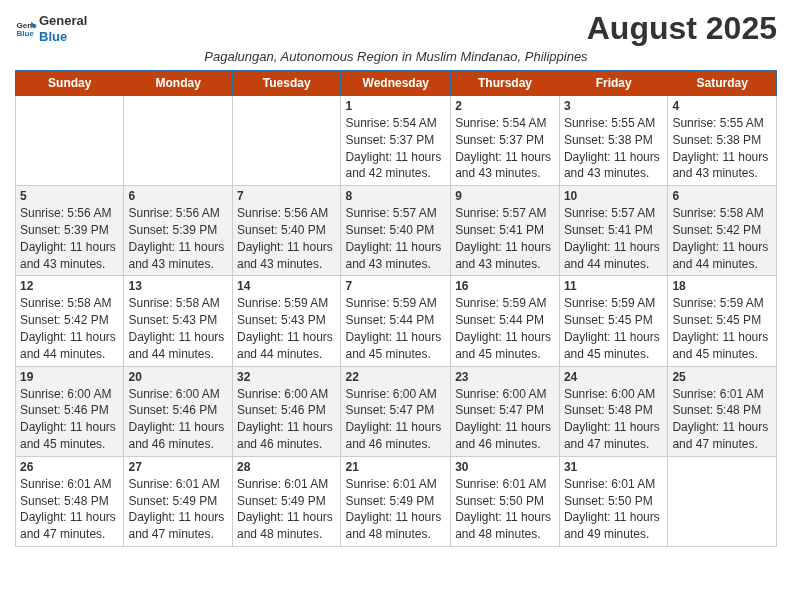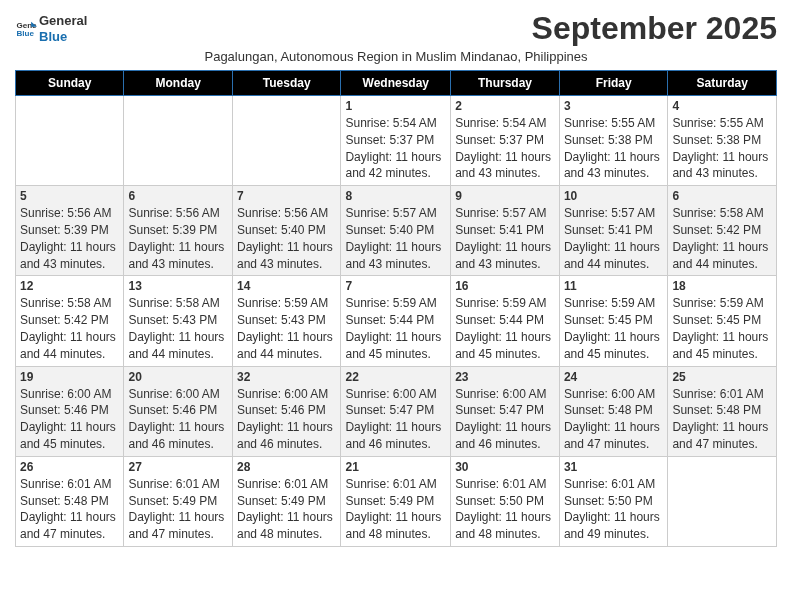--- a/index.html
+++ b/index.html
@@ -36,28 +36,29 @@
       font-size: 32px;
       font-weight: bold;
       color: #333;
       text-align: right;
     }
     .calendar-subtitle {
       text-align: center;
       font-size: 13px;
       color: #333;
       margin-bottom: 6px;
+      font-style: italic;
     }
     table {
       width: 100%;
       border-collapse: collapse;
       font-size: 10px;
     }
     thead tr th {
-      background-color: #000000;
+      background-color: #c2410c;
       color: #fff;
       text-align: center;
       padding: 5px 2px;
       font-size: 12px;
       border: 1px solid #2a6faf;
     }
     tbody tr td {
       border: 1px solid #ccc;
       vertical-align: top;
       padding: 3px 4px;
@@ -93,21 +94,21 @@
     <svg class="logo-icon" viewBox="0 0 30 30">
       <text x="2" y="14" font-size="11" font-weight="bold" fill="#333">General</text>
       <text x="2" y="25" font-size="11" font-weight="bold" fill="#1a6faf">Blue</text>
       <polygon points="22,5 30,12 22,12" fill="#1a6faf"></polygon>
     </svg>
     <div style="display:flex;flex-direction:column;line-height:1.1;">
       <span class="logo-text">General</span>
       <span class="logo-text logo-blue">Blue</span>
     </div>
   </div>
-  <div class="calendar-title">September 2025</div>
+  <div class="calendar-title">August 2025</div>
 </div>
 
 <div class="calendar-subtitle">Pagalungan, Autonomous Region in Muslim Mindanao, Philippines</div>
 
 <table>
   <thead>
     <tr id="weekday-header">
     <th>Sunday</th>
         <th>Monday</th>
         <th>Tuesday</th>

